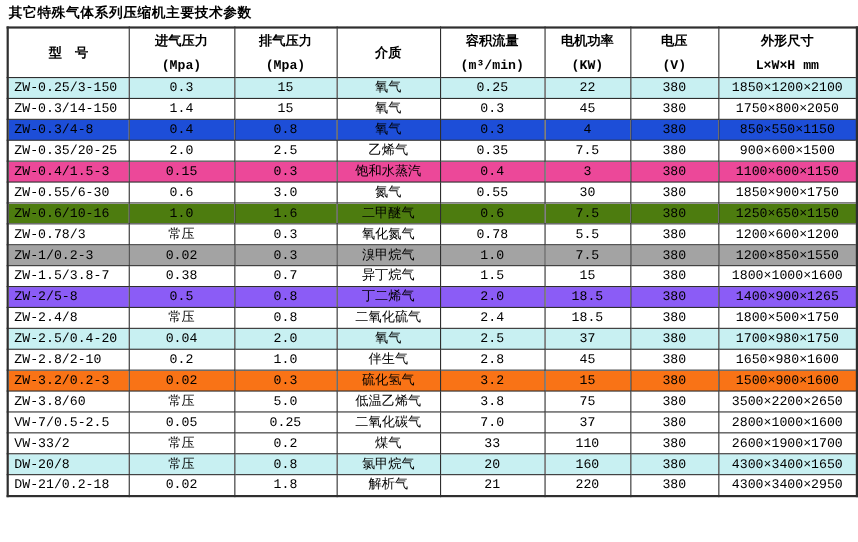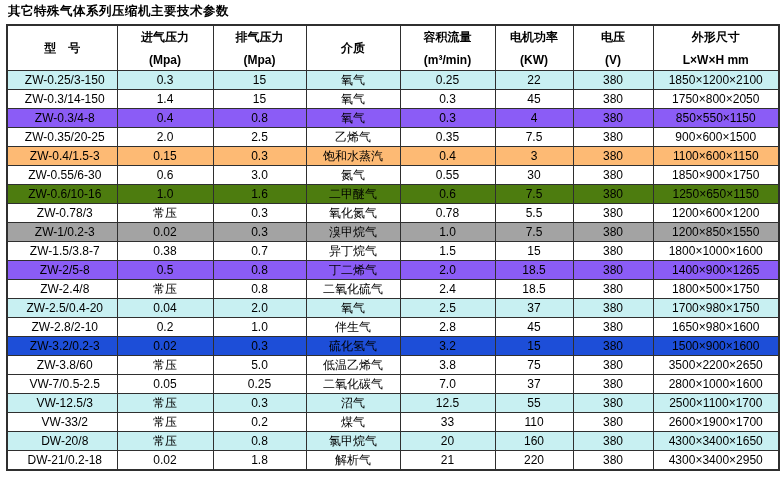--- a/index.html
+++ b/index.html
@@ -5,21 +5,21 @@
   html, body {
     margin: 0;
     padding: 0;
     background: #ffffff;
   }
   .page {
     position: relative;
     width: 780px;
     height: 493px;
     background: #ffffff;
-    font-family: Liberation Sans, sans-serif;
+    font-family: Liberation Mono, monospace;
     color: #000000;
     overflow: hidden;
   }
   .doc-title {
     margin: 3px 0 0 8px;
     font-size: 12.5px;
     font-weight: bold;
     letter-spacing: 0.5px;
   }
   table.spec-table {
@@ -53,21 +53,21 @@
     height: 100%;
   }
   .h-line2:empty { display: none; }
   table.spec-table td {
     height: 18px;
     line-height: 18px;
     font-size: 12px;
     text-align: center;
   }
   table.spec-table td.model-cell {
-    text-align: center;
+    text-align: left;
     padding-left: 5px;
   }
   
 </style>
 </head>
 <body>
 
 <div class="page">
   <div class="doc-title">其它特殊气体系列压缩机主要技术参数</div>
 
@@ -148,41 +148,41 @@
         <tr>
           <td class="model-cell">ZW-0.3/14-150</td>
           <td>1.4</td>
           <td>15</td>
           <td>氧气</td>
           <td>0.3</td>
           <td>45</td>
           <td>380</td>
           <td>1750×800×2050</td>
         </tr>
-        <tr style="background: #8b5cf6; padding-left: 30px;">
+        <tr style="background: #1d4ed8; padding-left: 30px;">
           <td class="model-cell">ZW-0.3/4-8</td>
           <td>0.4</td>
           <td>0.8</td>
           <td>氧气</td>
           <td>0.3</td>
           <td>4</td>
           <td>380</td>
           <td>850×550×1150</td>
         </tr>
         <tr>
           <td class="model-cell">ZW-0.35/20-25</td>
           <td>2.0</td>
           <td>2.5</td>
           <td>乙烯气</td>
           <td>0.35</td>
           <td>7.5</td>
           <td>380</td>
           <td>900×600×1500</td>
         </tr>
-        <tr style="background: #fdba74;">
+        <tr style="background: #ec4899;">
           <td class="model-cell">ZW-0.4/1.5-3</td>
           <td>0.15</td>
           <td>0.3</td>
           <td>饱和水蒸汽</td>
           <td>0.4</td>
           <td>3</td>
           <td>380</td>
           <td>1100×600×1150</td>
         </tr>
         <tr>
@@ -268,21 +268,21 @@
         <tr>
           <td class="model-cell">ZW-2.8/2-10</td>
           <td>0.2</td>
           <td>1.0</td>
           <td>伴生气</td>
           <td>2.8</td>
           <td>45</td>
           <td>380</td>
           <td>1650×980×1600</td>
         </tr>
-        <tr style="background: #1d4ed8;">
+        <tr style="background: #f97316;">
           <td class="model-cell">ZW-3.2/0.2-3</td>
           <td>0.02</td>
           <td>0.3</td>
           <td>硫化氢气</td>
           <td>3.2</td>
           <td>15</td>
           <td>380</td>
           <td>1500×900×1600</td>
         </tr>
         <tr>
@@ -298,30 +298,20 @@
         <tr>
           <td class="model-cell">VW-7/0.5-2.5</td>
           <td>0.05</td>
           <td>0.25</td>
           <td>二氧化碳气</td>
           <td>7.0</td>
           <td>37</td>
           <td>380</td>
           <td>2800×1000×1600</td>
         </tr>
-        <tr style="background: rgb(200, 240, 242);">
-          <td class="model-cell">VW-12.5/3</td>
-          <td>常压</td>
-          <td>0.3</td>
-          <td>沼气</td>
-          <td>12.5</td>
-          <td>55</td>
-          <td>380</td>
-          <td>2500×1100×1700</td>
-        </tr>
         <tr>
           <td class="model-cell">VW-33/2</td>
           <td>常压</td>
           <td>0.2</td>
           <td>煤气</td>
           <td>33</td>
           <td>110</td>
           <td>380</td>
           <td>2600×1900×1700</td>
         </tr>

